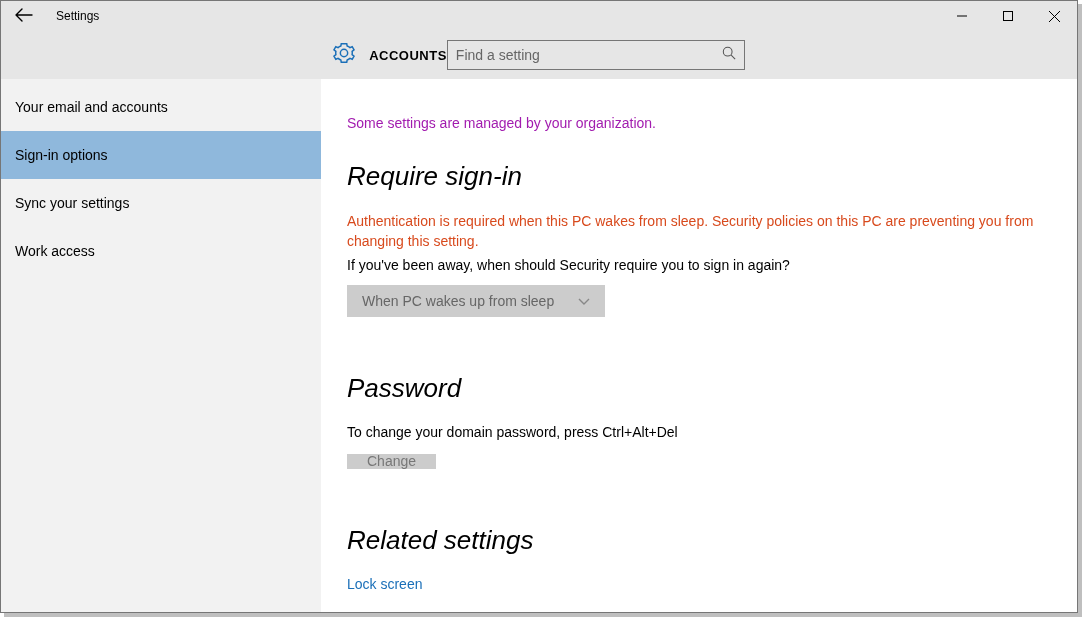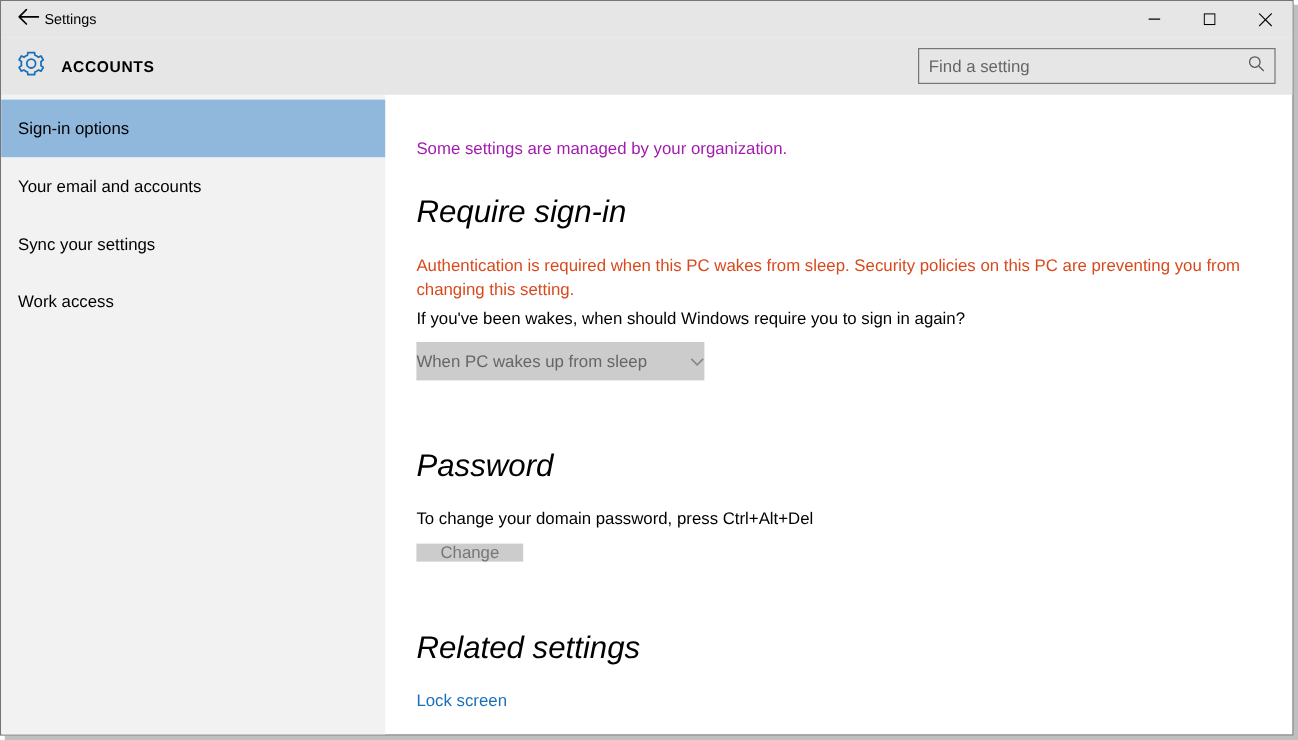--- a/index.html
+++ b/index.html
@@ -25,21 +25,21 @@
     .titlebar {
       height: 30px;
       background: #e6e6e6;
       display: flex;
       align-items: center;
       justify-content: space-between;
     }
     .titlebar-left {
       display: flex;
       align-items: center;
-      gap: 4px;
+      gap: 23px;
       padding-left: 14px;
     }
     .back-btn {
       font-size: 16px;
       color: #000;
       cursor: pointer;
       line-height: 1;
     }
     .title-text {
       font-size: 12px;
@@ -56,21 +56,21 @@
       justify-content: center;
       font-size: 11px;
       cursor: pointer;
     }
     .win-ctrl svg { display:block; }
     .header {
       height: 48px;
       background: #e6e6e6;
       display: flex;
       align-items: center;
-      justify-content: space-between;
+      justify-content: center;
       padding-left: 14px;
       padding-right: 14px;
     }
     .header-left {
       display: flex;
       align-items: center;
       gap: 14px;
     }
     .gear {
       color: #0066b3;
@@ -152,21 +152,21 @@
     }
     .dropdown {
       display: inline-flex;
       align-items: center;
       justify-content: space-between;
       min-width: 240px;
       height: 32px;
       background: #ccc;
       color: #666;
       font-size: 14px;
-      padding: 0 0;
+      padding: 0 15px;
       cursor: default;
       margin-bottom: 56px;
       gap: 24px;
     }
     .dropdown .chev {
       color: #888;
     }
     .btn-disabled {
       display: inline-flex;
       align-items: center;
@@ -235,40 +235,40 @@
         <svg width="14" height="14" viewBox="0 0 16 16">
             <circle cx="6.5" cy="6.5" r="5" stroke="#555" stroke-width="1.2" fill="none"></circle>
             <line x1="10.5" y1="10.5" x2="15" y2="15" stroke="#555" stroke-width="1.2"></line>
           </svg>
       </span>
     </div>
   </div>
 
   <div class="body-wrap">
     <div class="sidebar">
+      <div class="side-item">
+        <span>Your email and accounts</span>
+      </div>
       <div class="side-item active">
         <span>Sign-in options</span>
       </div>
       <div class="side-item">
-        <span>Your email and accounts</span>
-      </div>
-      <div class="side-item">
         <span>Sync your settings</span>
       </div>
       <div class="side-item">
         <span>Work access</span>
       </div>
     </div>
 
     <div class="main">
       <div class="org-msg">Some settings are managed by your organization.</div>
 
       <div class="h1">Require sign-in</div>
       <div class="warn">Authentication is required when this PC wakes from sleep. Security policies on this PC are preventing you from changing this setting.</div>
-      <div class="desc">If you've been wakes, when should Windows require you to sign in again?</div>
+      <div class="desc">If you've been away, when should Security require you to sign in again?</div>
       <div class="dropdown">
         <span>When PC wakes up from sleep</span>
         <span class="chev">
           <svg width="12" height="8" viewBox="0 0 12 8">
               <path d="M1 1 L6 6 L11 1" stroke="#888" stroke-width="1.4" fill="none"></path>
             </svg>
         </span>
       </div>
 
       <div class="h1">Password</div>

